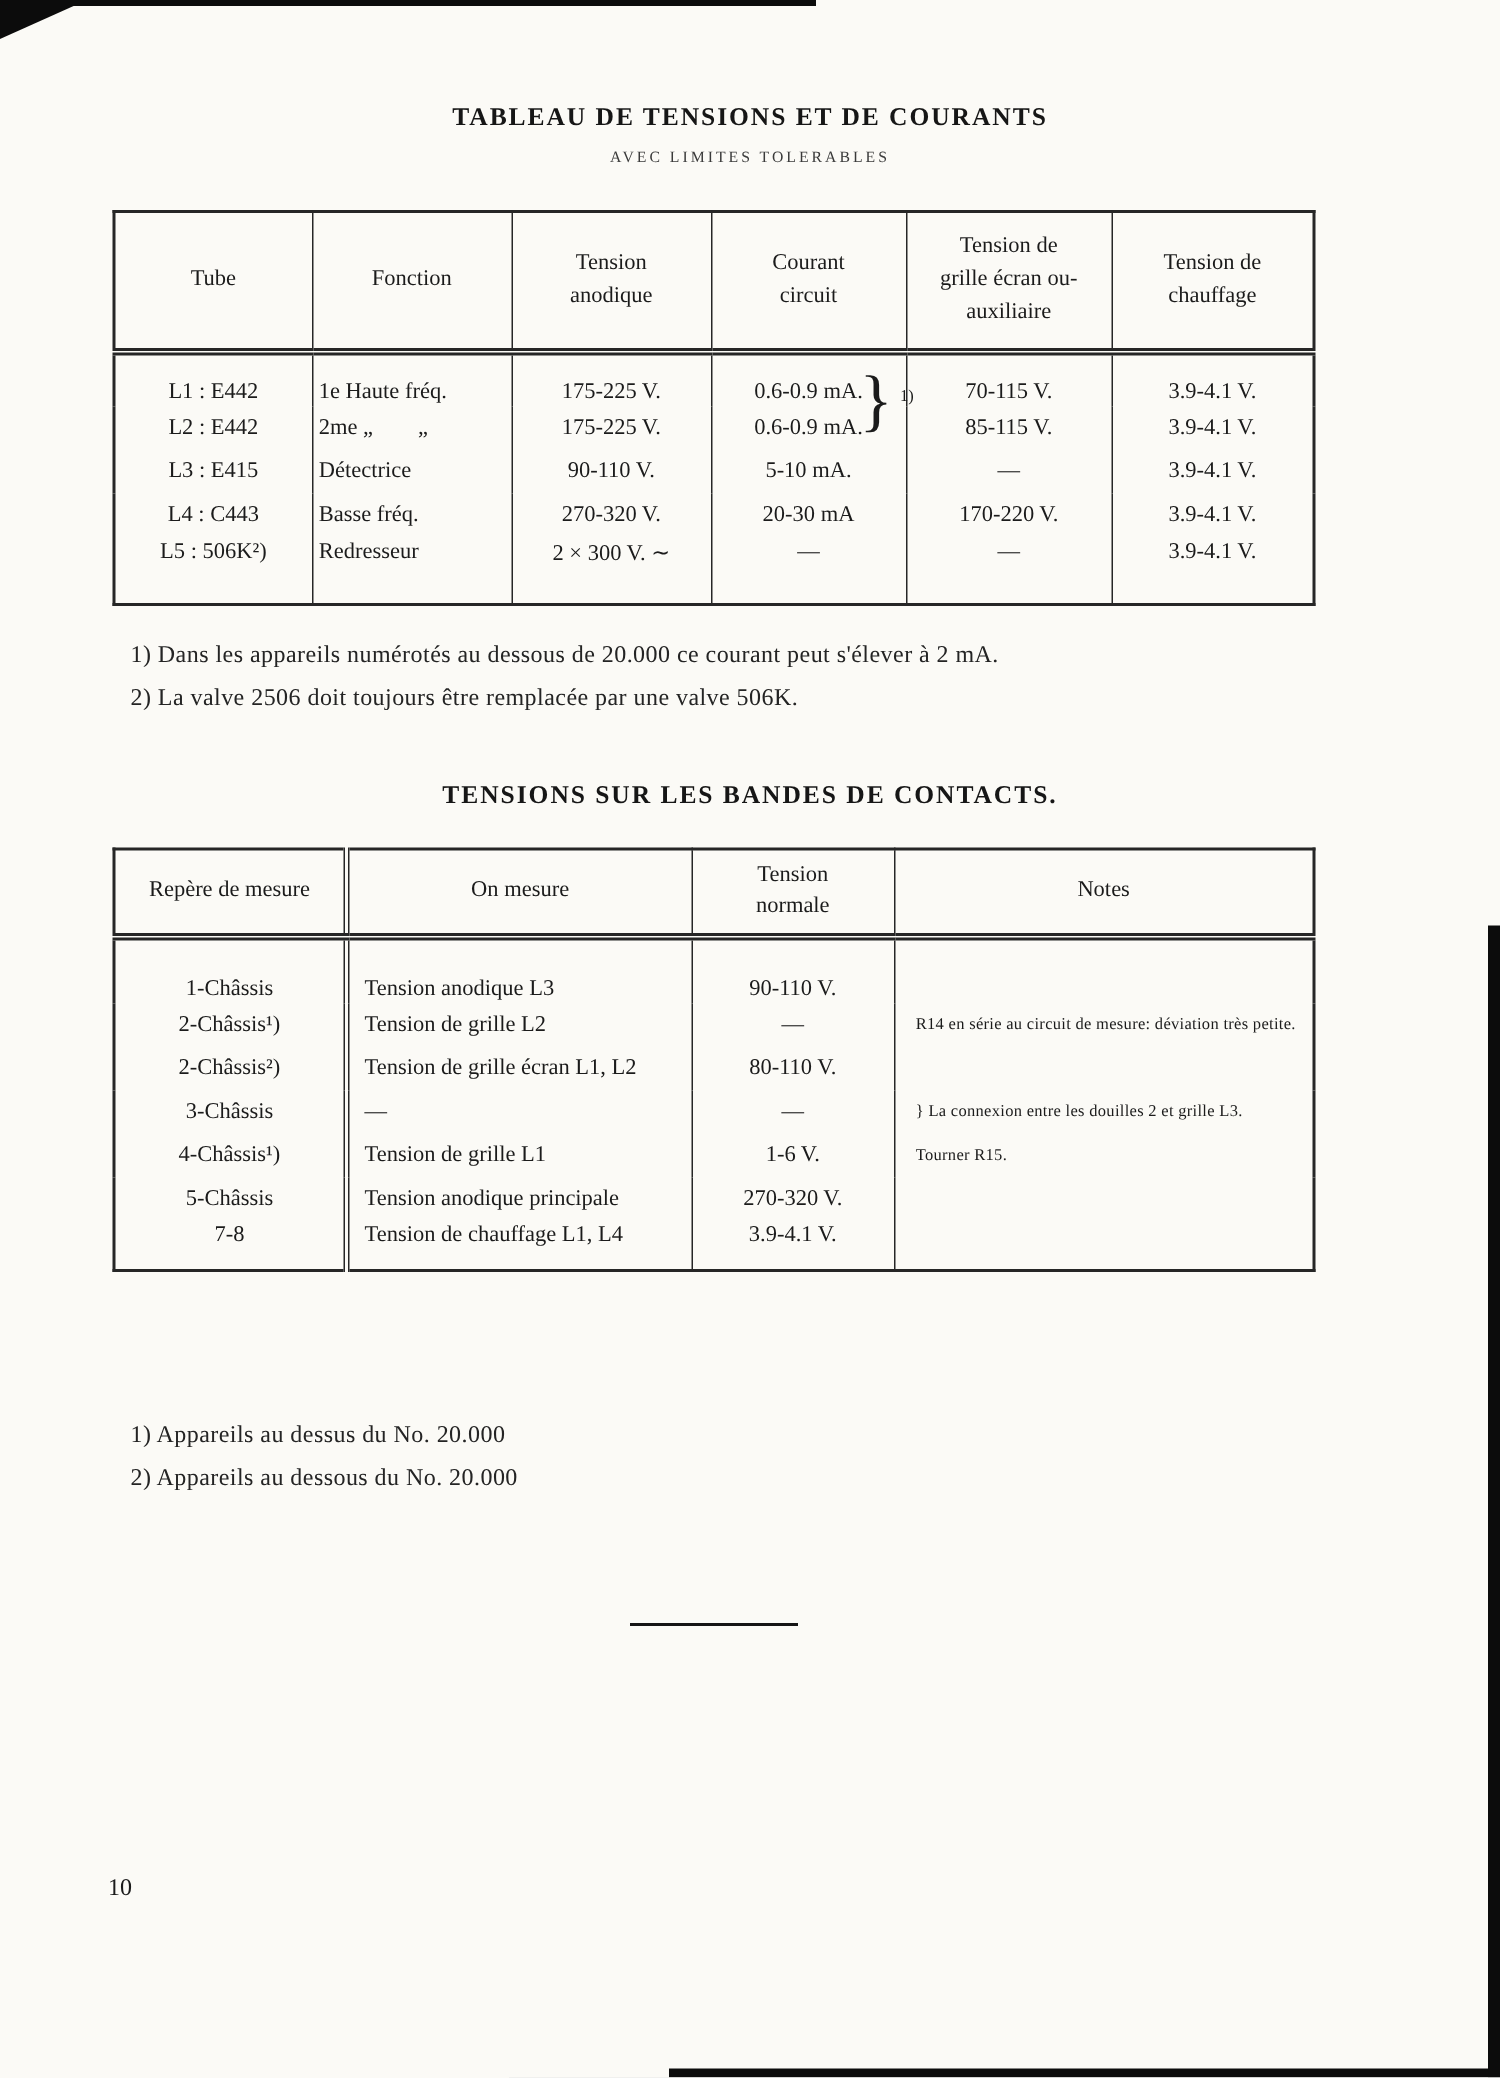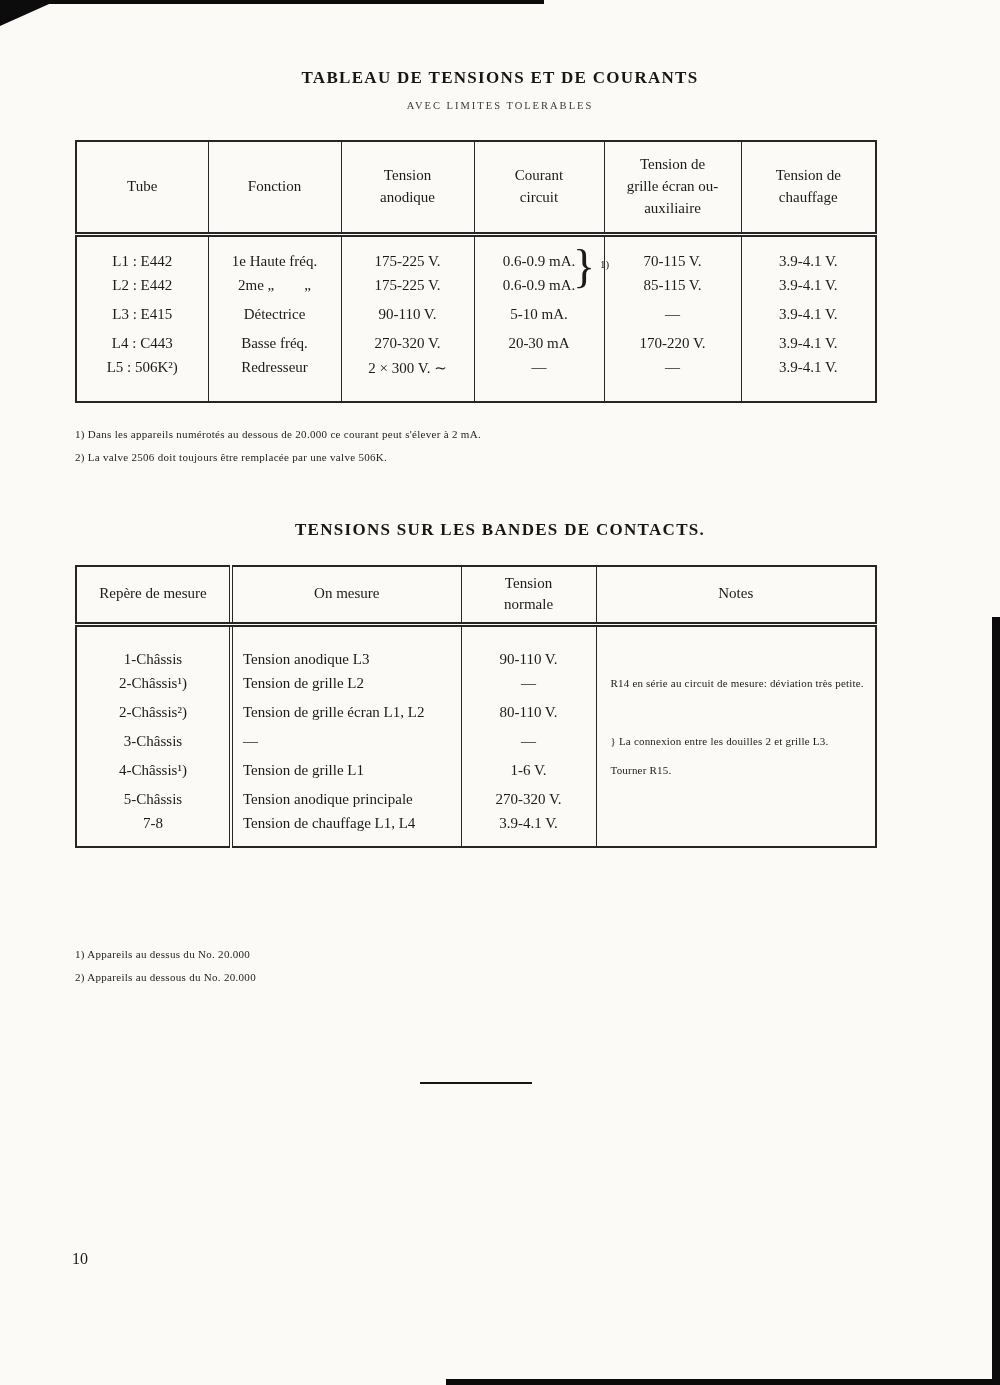--- a/index.html
+++ b/index.html
@@ -30,32 +30,32 @@
   table.tbl { width:800px; border-collapse:collapse; table-layout:fixed;
     font-size:15px; border:2px solid #262626; color:#1b1b1b; }
   .tbl th, .tbl td { border-left:1px solid #262626; border-right:1px solid #262626; }
   .tbl th { font-weight:normal; vertical-align:middle; text-align:center;
     line-height:1.45; border-bottom:5px double #262626; }
   .tbl td { text-align:center; height:29px; padding:1px 4px; vertical-align:middle; }
 
   .tbl1 th { height:93px; }
   .tbl1 tbody tr:first-child td { padding-top:16px; }
   .tbl1 tbody tr:last-child td { padding-bottom:24px; }
-  .tbl1 td.cell-fonction { text-align:center; white-space:pre; }
+  .tbl1 td.cell-fonction { text-align:left; white-space:pre; }
 
   .hdr-narrow { display:inline-block; }
   .w62 { width:62px; }
   .w95 { width:95px; }
   .w68 { width:68px; }
 
   .brace1 { position:absolute; left:498px; top:102px; font-size:46px; line-height:1.1;
     color:#1b1b1b; }
   .brace1 sup { position:absolute; left:27px; top:16px; font-size:11px; }
 
-  .fn-block { position:absolute; left:75px; font-size:11px; color:#242424; letter-spacing:.3px; }
+  .fn-block { position:absolute; left:87px; font-size:16px; color:#242424; letter-spacing:.3px; }
   .fn1 { top:428px; }
   .fn2 { top:948px; }
   .fn { margin-bottom:11px; }
 
   .tbl2 th { height:58px; }
   .tbl2 th:first-child, .tbl2 td:first-child { border-right:4px double #262626; }
   .tbl2 td.cell-mesure { text-align:left; padding-left:10px; }
   .tbl2 td.cell-note { text-align:left; padding-left:14px; padding-right:8px;
     font-size:11px; line-height:1.5; letter-spacing:.2px; }
   .tbl2 tbody tr:first-child td { padding-top:24px; }

